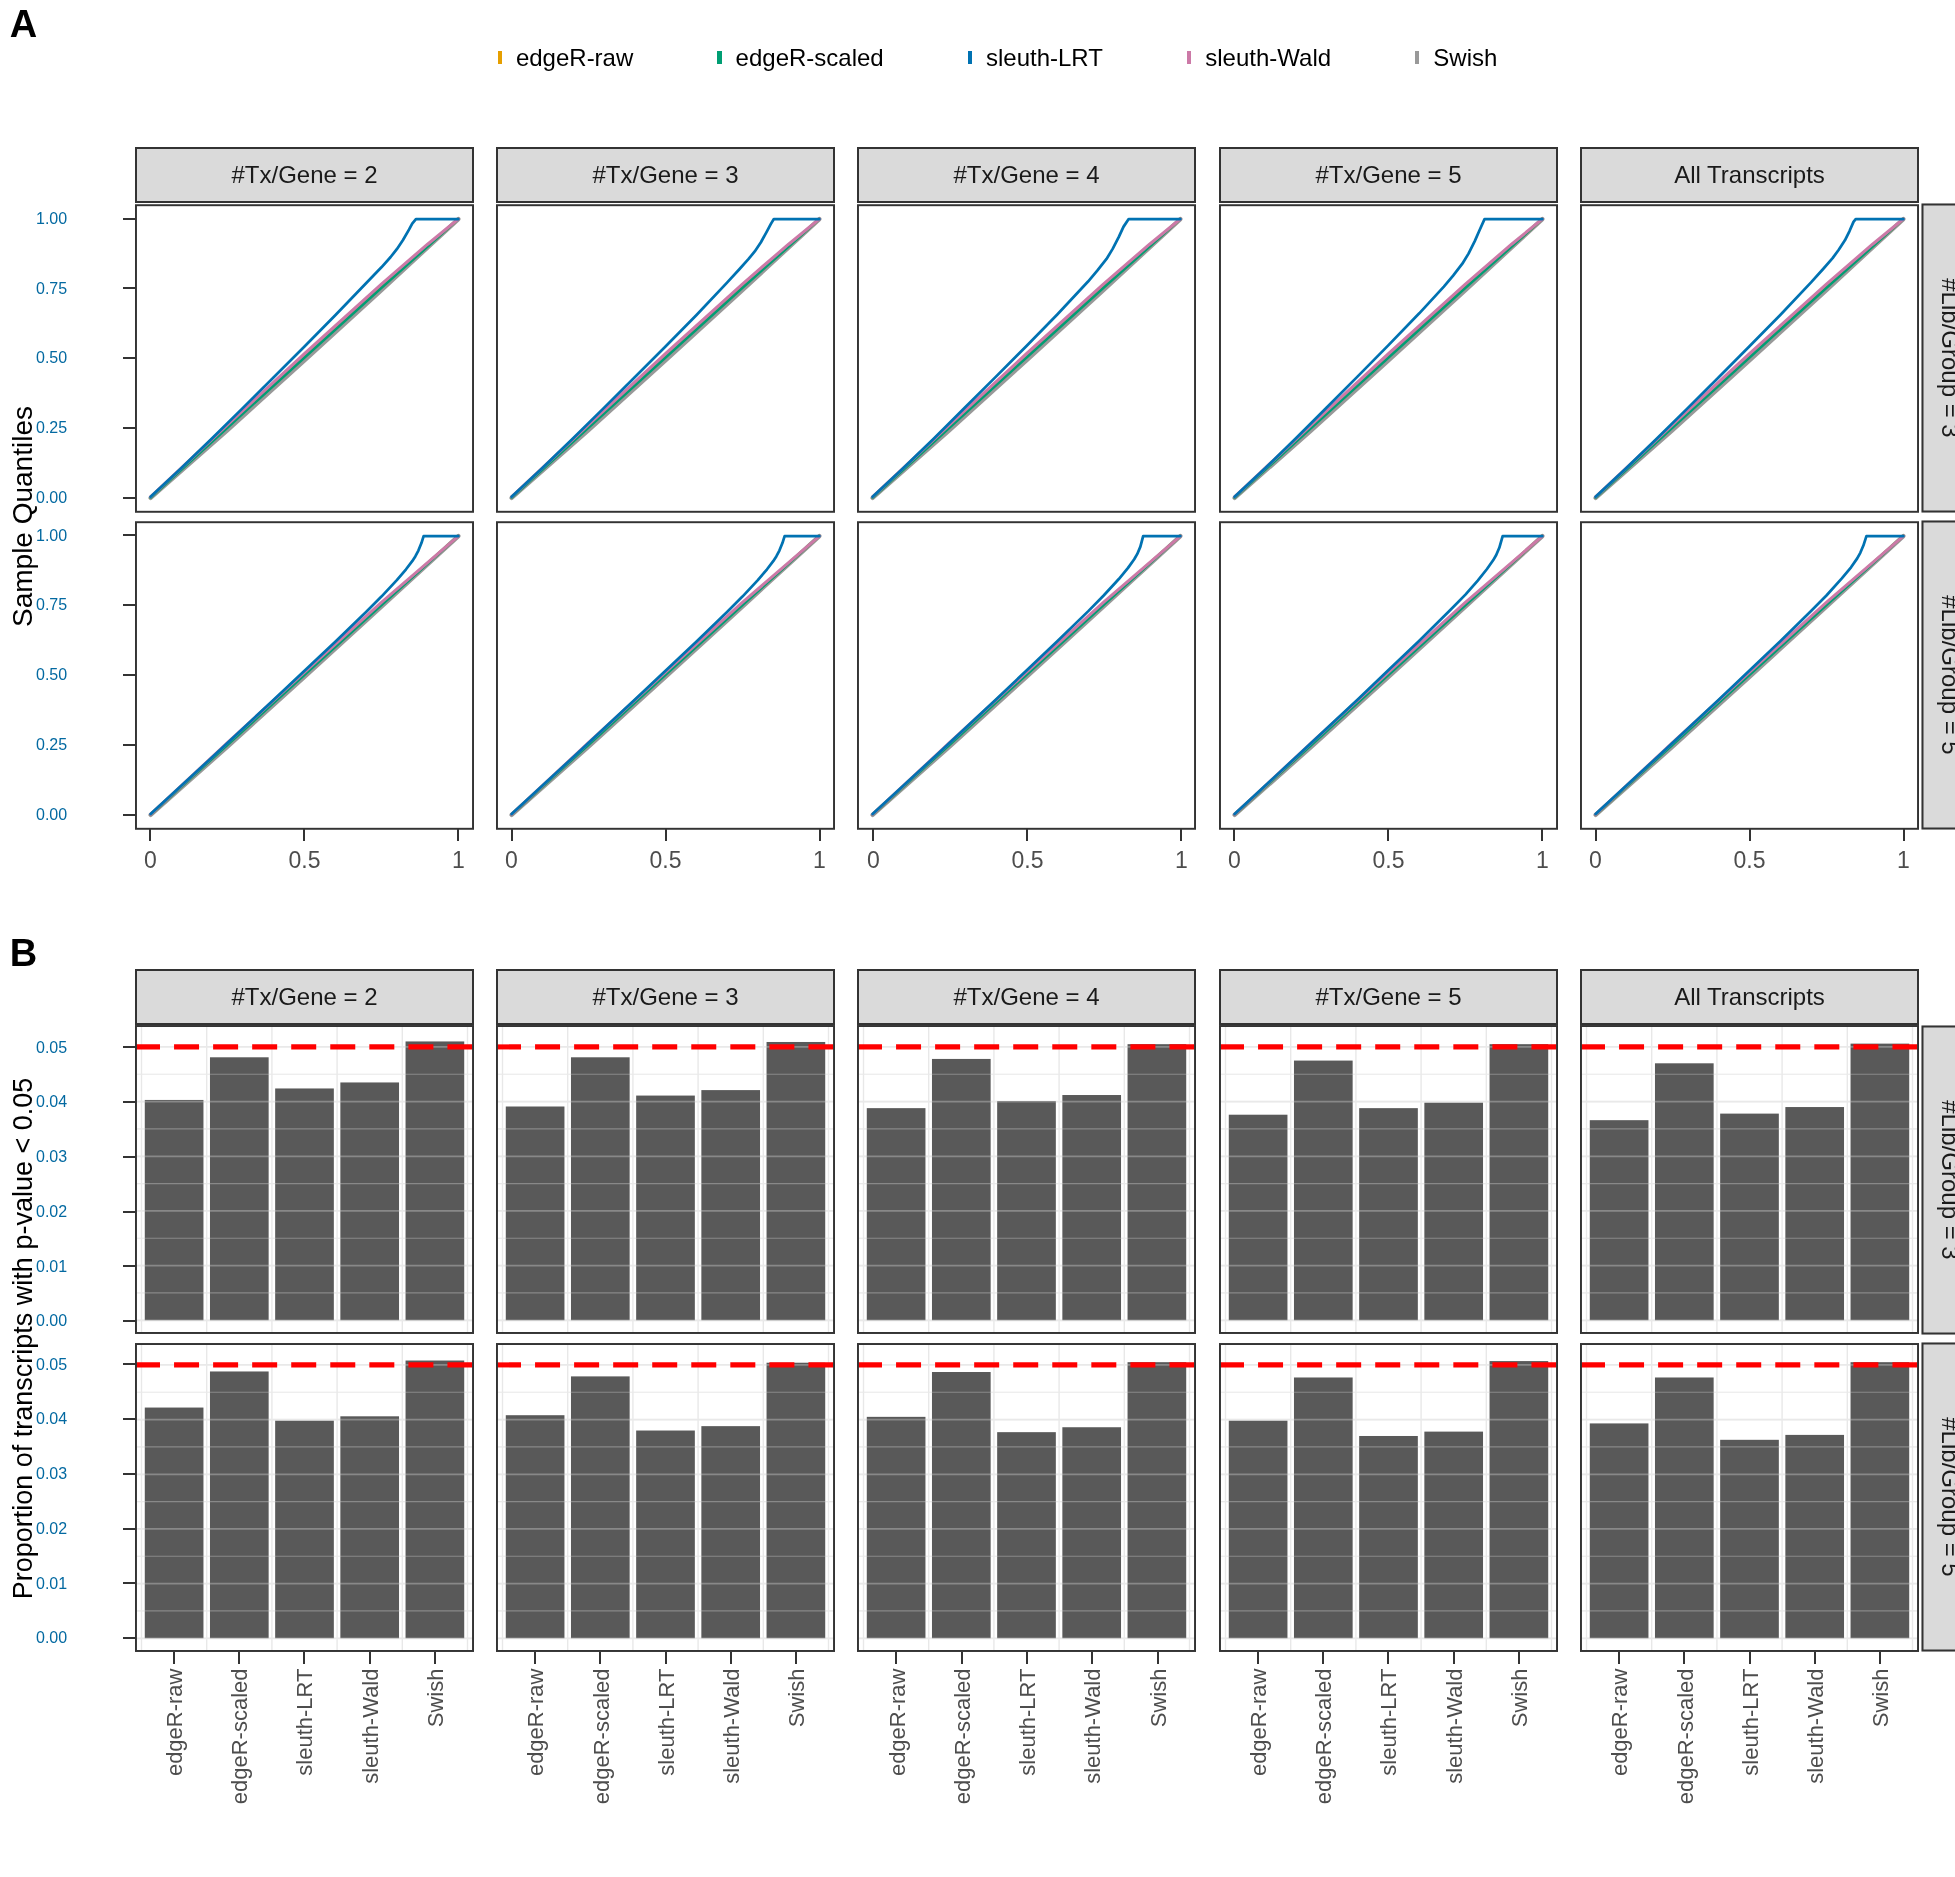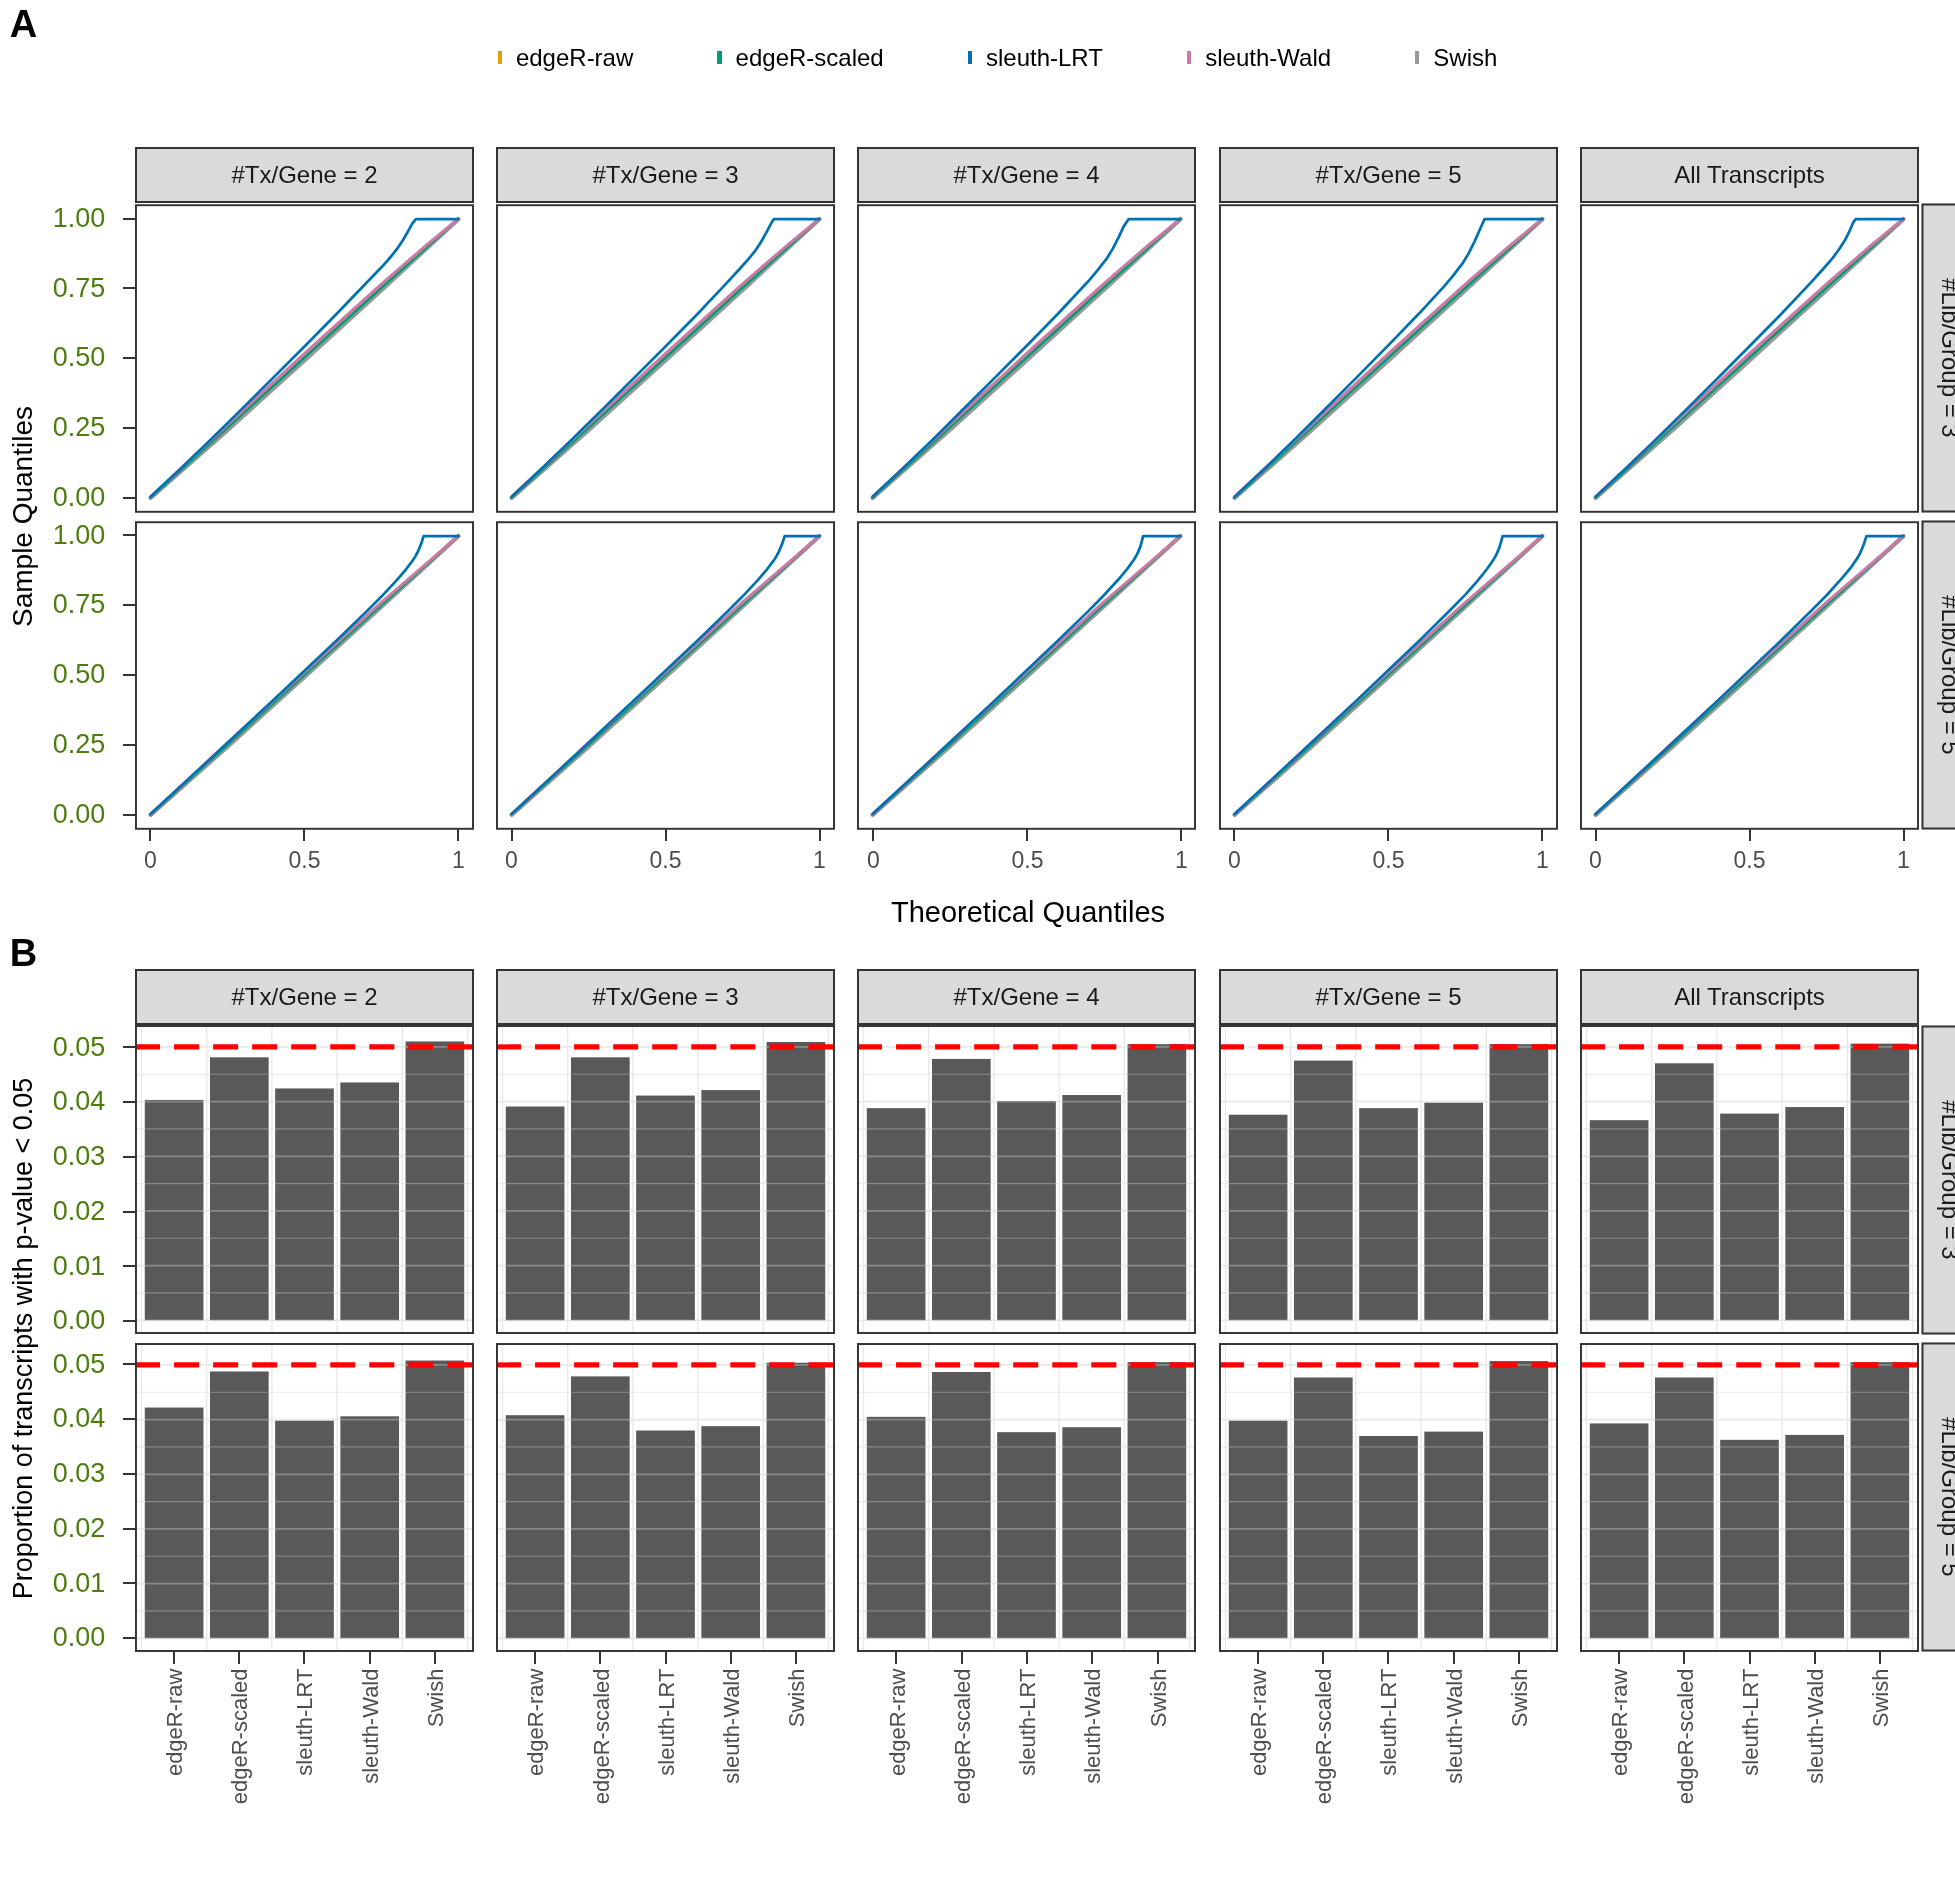--- a/index.html
+++ b/index.html
@@ -8,22 +8,22 @@
   .panel-label{position:absolute;font-size:38px;font-weight:bold;color:#000;line-height:39px;}
   #legend{position:absolute;left:108px;top:36px;width:1779px;height:43px;
           display:flex;justify-content:center;align-items:center;gap:84px;}
   .legend-item{display:flex;align-items:center;}
   .legend-key{display:inline-block;width:4.3px;height:13.3px;margin-right:14px;}
   .legend-text{font-size:24px;color:#000;}
   .strip{position:absolute;background:#dadada;border:2px solid #333333;box-sizing:border-box;
          display:flex;align-items:center;justify-content:center;font-size:24px;color:#1a1a1a;}
   .strip-rot{position:absolute;background:#dadada;border:2px solid #333333;box-sizing:border-box;
          display:flex;align-items:center;justify-content:center;font-size:24px;color:#1a1a1a;}
-  .ytick-label{position:absolute;width:86px;height:23.5px;line-height:23.5px;text-align:center;
-               font-size:27px;color:#4d7c0f;}
+  .ytick-label{position:absolute;width:86px;height:23.5px;line-height:23.5px;text-align:left;
+               font-size:16px;color:#0369a1;}
   .xtick-label{position:absolute;width:63px;height:23.5px;line-height:23.5px;text-align:center;
                font-size:23px;color:#4d4d4d;}
   .tick-mark{position:absolute;background:#333333;}
   .axis-title{position:absolute;font-size:29px;color:#000;text-align:center;}
   .rot-title{position:absolute;font-size:28px;color:#000;text-align:center;transform:rotate(-90deg);}
   .method-label{position:absolute;width:192px;height:25px;line-height:25px;text-align:right;
                 font-size:22px;color:#4d4d4d;transform:rotate(-90deg);}
 </style>
 </head>
 <body>
@@ -49,21 +49,20 @@
         <span class="legend-key" style="background: rgb(204, 121, 167);"></span>
         <span class="legend-text">sleuth-Wald</span>
       </div>
       <div class="legend-item">
         <span class="legend-key" style="background: rgb(153, 153, 153);"></span>
         <span class="legend-text">Swish</span>
       </div>
     </div>
 
   <div class="rot-title" style="width:469px;height:31px;line-height:31px;left:-212px;top:501px;">Sample Quantiles</div>
-  <div class="axis-title" style="left:135px;width:1786px;top:896px;">Theoretical Quantiles</div>
   <div class="rot-title" style="width:782px;height:31px;line-height:31px;left:-368px;top:1323px;font-size:27px;">Proportion of transcripts with p-value &lt; 0.05</div>
 
   <div id="dyn">
       <div class="strip" style="left: 135px; top: 147px; width: 339px; height: 56px;">#Tx/Gene = 2</div>
       <div class="strip" style="left: 496px; top: 147px; width: 339px; height: 56px;">#Tx/Gene = 3</div>
       <div class="strip" style="left: 857px; top: 147px; width: 339px; height: 56px;">#Tx/Gene = 4</div>
       <div class="strip" style="left: 1219px; top: 147px; width: 339px; height: 56px;">#Tx/Gene = 5</div>
       <div class="strip" style="left: 1580px; top: 147px; width: 339px; height: 56px;">All Transcripts</div>
       <div class="strip" style="left: 135px; top: 969px; width: 339px; height: 56px;">#Tx/Gene = 2</div>
       <div class="strip" style="left: 496px; top: 969px; width: 339px; height: 56px;">#Tx/Gene = 3</div>

